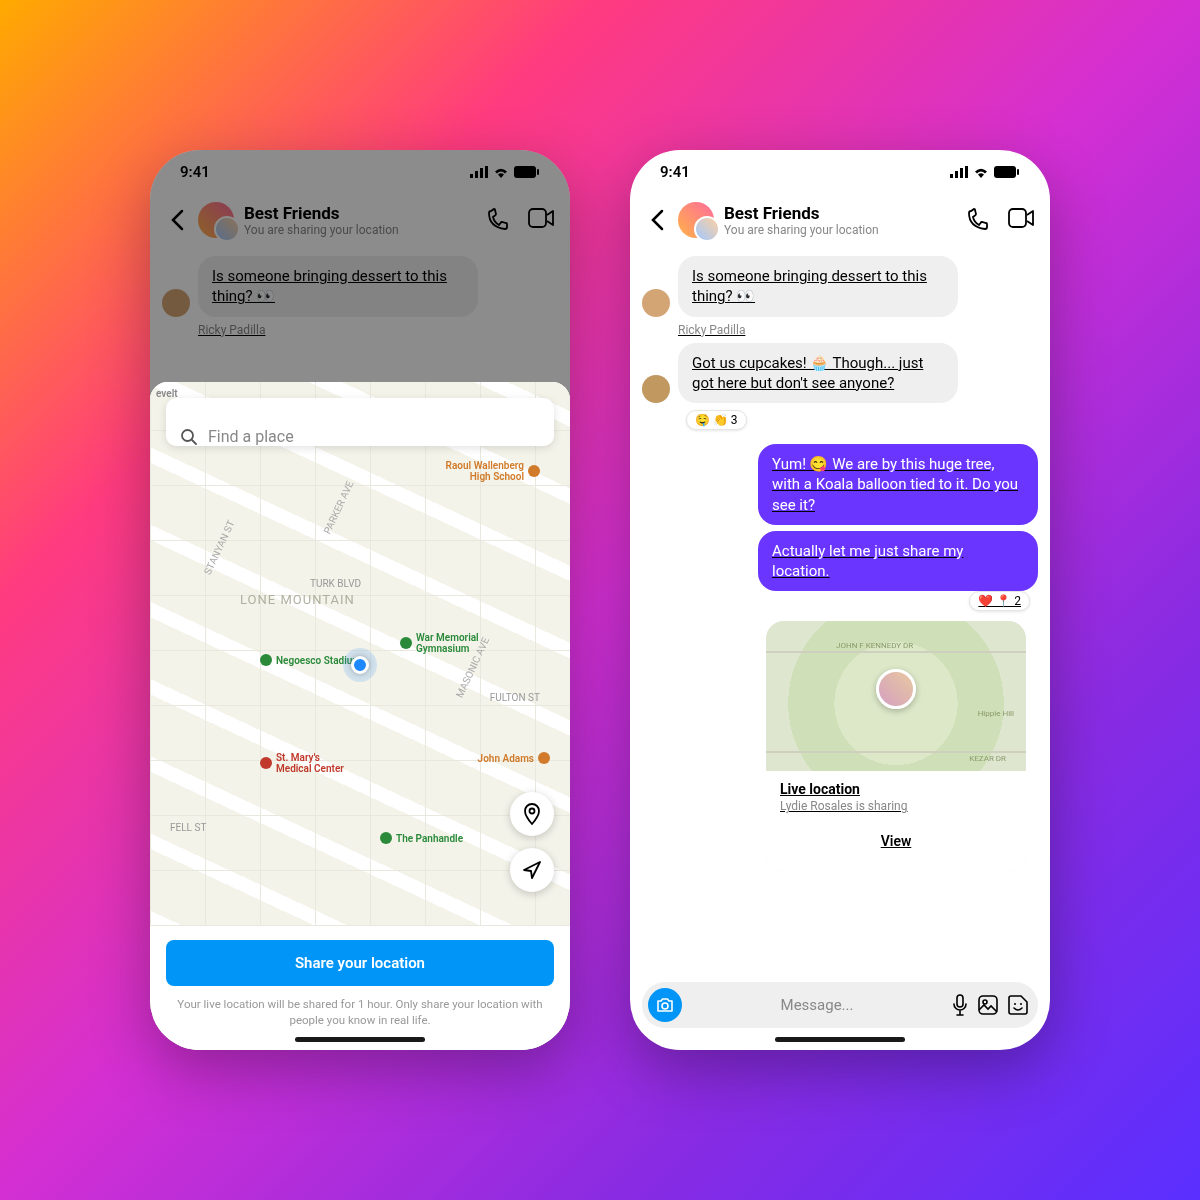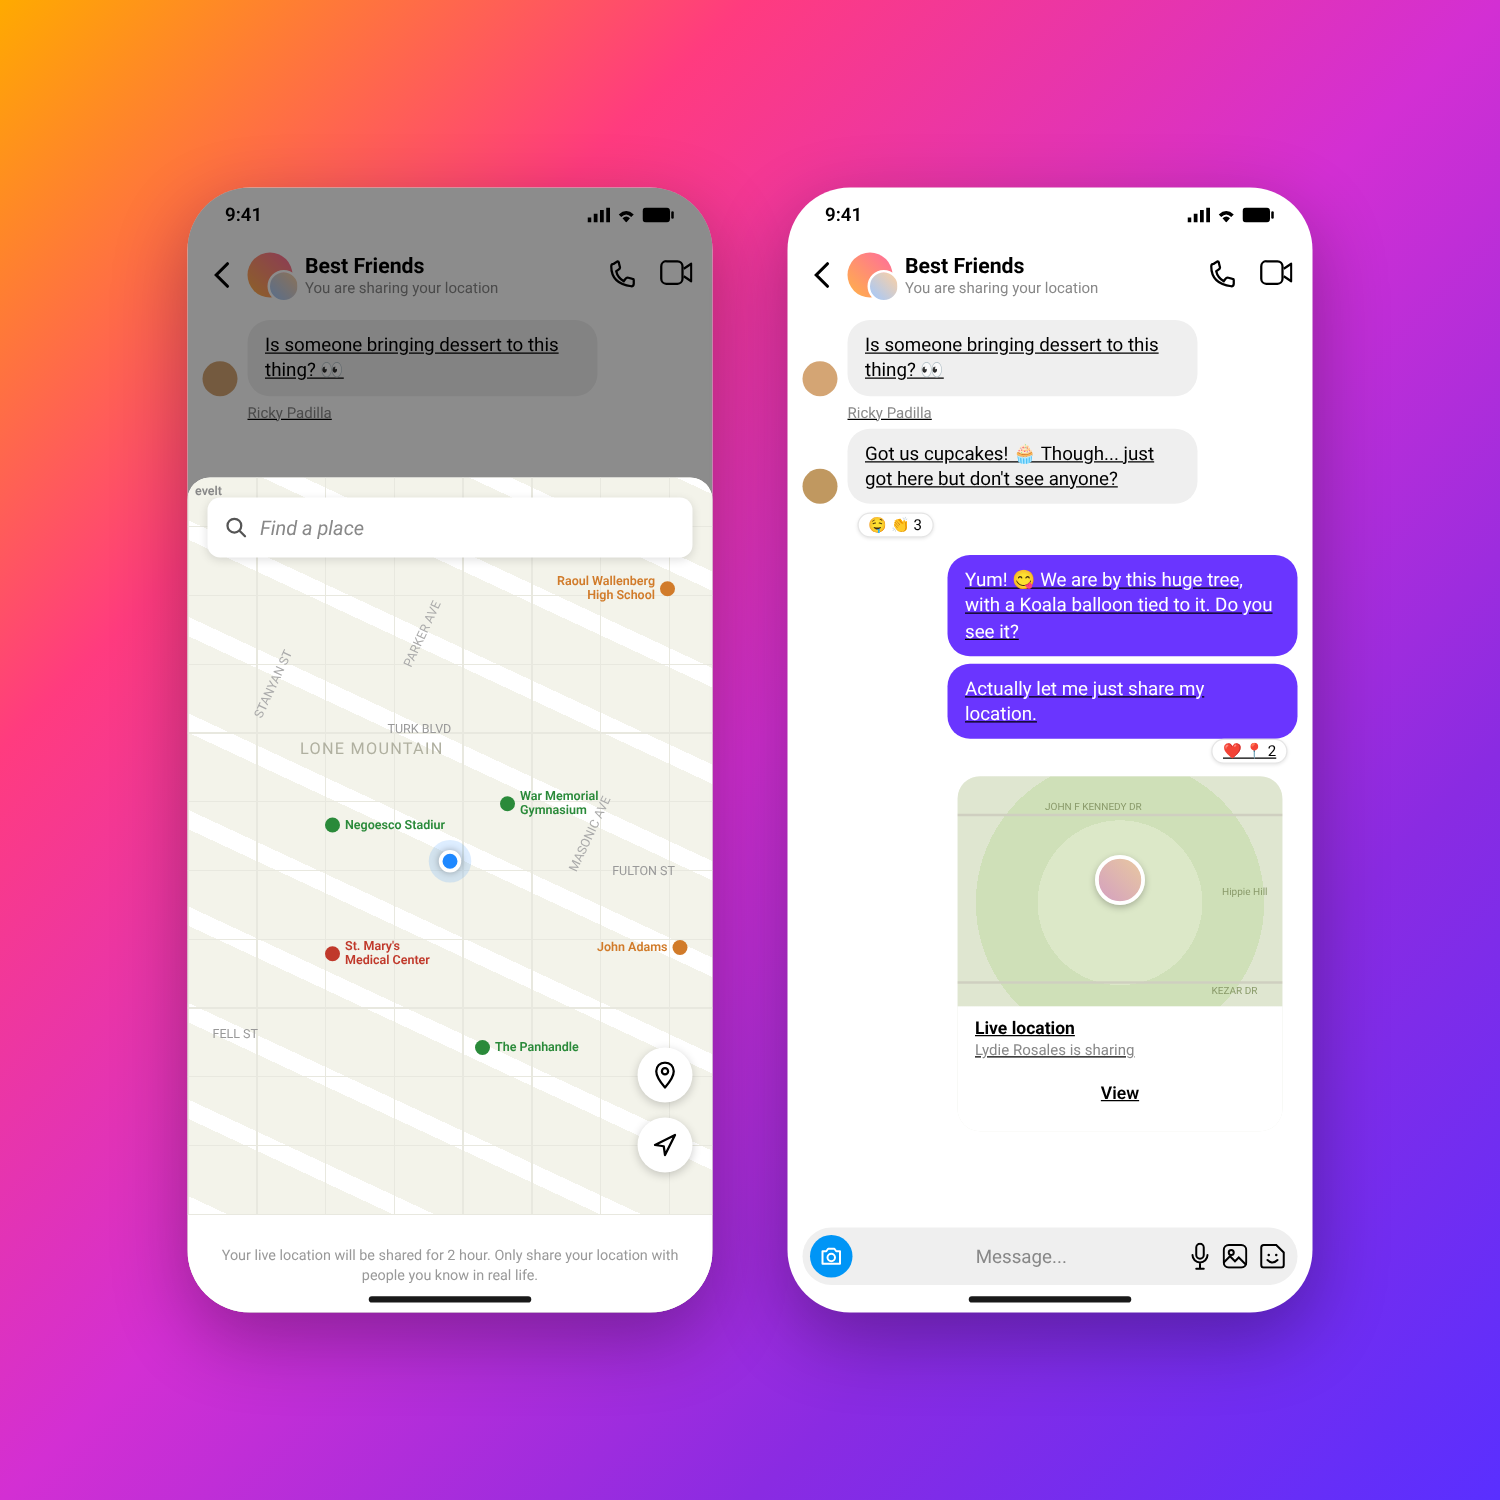--- a/index.html
+++ b/index.html
@@ -98,23 +98,23 @@
   }
   .map-label { position:absolute; font-size:10px; color:#777; white-space:nowrap; }
   .map-label.rd { transform:rotate(-65deg); color:#aaa; }
   .poi { position:absolute; font-size:10px; font-weight:600; display:flex; gap:4px; align-items:center; }
   .poi.green { color:#2a8a3a; }
   .poi.red { color:#c0392b; }
   .poi.orange { color:#d17b2a; }
   .poi-dot { width:12px; height:12px; border-radius:50%; background:currentColor; display:inline-block; }
   .search-pill {
     position:absolute; top:16px; left:16px; right:16px; height:48px;
-    background:#fff; border-radius:10px; display:flex; align-items:center;
+    background:#fff; border-radius:10px; display:flex; align-items:flex-end;
     gap:10px; padding:0 14px; box-shadow:0 2px 8px rgba(0,0,0,0.12);
-    font-size:16px; color:#888;font-style:italic;
+    font-size:16px; color:#888;
   }
   .user-dot {
     position:absolute; width:18px; height:18px; border-radius:50%;
     background:#1e88ff; border:3px solid #fff; box-shadow:0 0 6px rgba(0,0,0,0.3), 0 0 0 8px rgba(30,136,255,0.15);
     left:50%; top:52%; transform:translate(-50%,-50%);
   }
   .float-btn {
     position:absolute; right:16px; width:44px; height:44px; background:#fff;
     border-radius:50%; box-shadow:0 2px 8px rgba(0,0,0,0.2);
     display:flex; align-items:center; justify-content:center; font-size:20px;
@@ -128,21 +128,21 @@
   .home-indicator {
     position:absolute; bottom:8px; left:50%; transform:translateX(-50%);
     width:130px; height:5px; background:#000; border-radius:3px; opacity:0.9;
   }
   
   .location-card {
     margin:10px 12px 0 auto; width:260px; border-radius:18px;
     overflow:hidden; background:#eef0e8;
   }
   .loc-map {
-    height:184px; position:relative;
+    height:150px; position:relative;
     background:
       radial-gradient(circle at 50% 55%, #dce8c8 0 40%, #cfe0b8 40% 70%, #dfe6d0 70% 100%);
   }
   .loc-map .line { position:absolute; background:#cfcfc0; }
   .loc-map .line.h1 { top:30px; left:0; right:0; height:2px; }
   .loc-map .line.h2 { bottom:18px; left:0; right:0; height:2px; }
   .loc-map .lbl { position:absolute; font-size:8px; color:#8a9a6a; }
   .loc-avatar {
     position:absolute; left:50%; top:45%; transform:translate(-50%,-50%);
     width:40px; height:40px; border-radius:50%;
@@ -295,21 +295,22 @@
       <div class="float-btn" style="bottom:34px;">
         <span>
             <svg width="20" height="20" viewBox="0 0 20 20">
               <path d="M2 10 L18 2 L10 18 L9 11 Z" fill="none" stroke="#000" stroke-width="1.8" stroke-linejoin="round"></path>
             </svg>
           </span>
       </div>
     </div>
 
     <div class="sheet-footer">
-      <div class="disclaimer">Your live location will be shared for 2 hour. Only share your location with people you know in real life.</div>
+      <div class="primary-btn">Share your location</div>
+      <div class="disclaimer">Your live location will be shared for 1 hour. Only share your location with people you know in real life.</div>
     </div>
   </div>
 
   <div class="home-indicator"></div>
 </div>
 
 <div class="phone">
 
   <div class="status-bar">
     <span>9:41</span>

